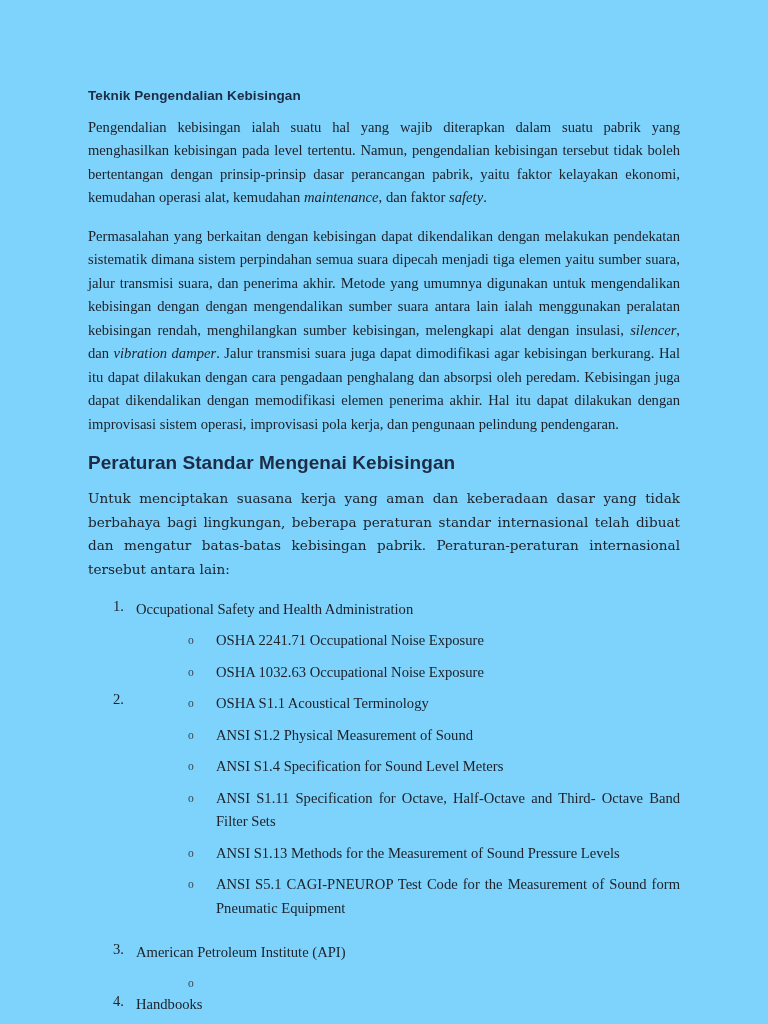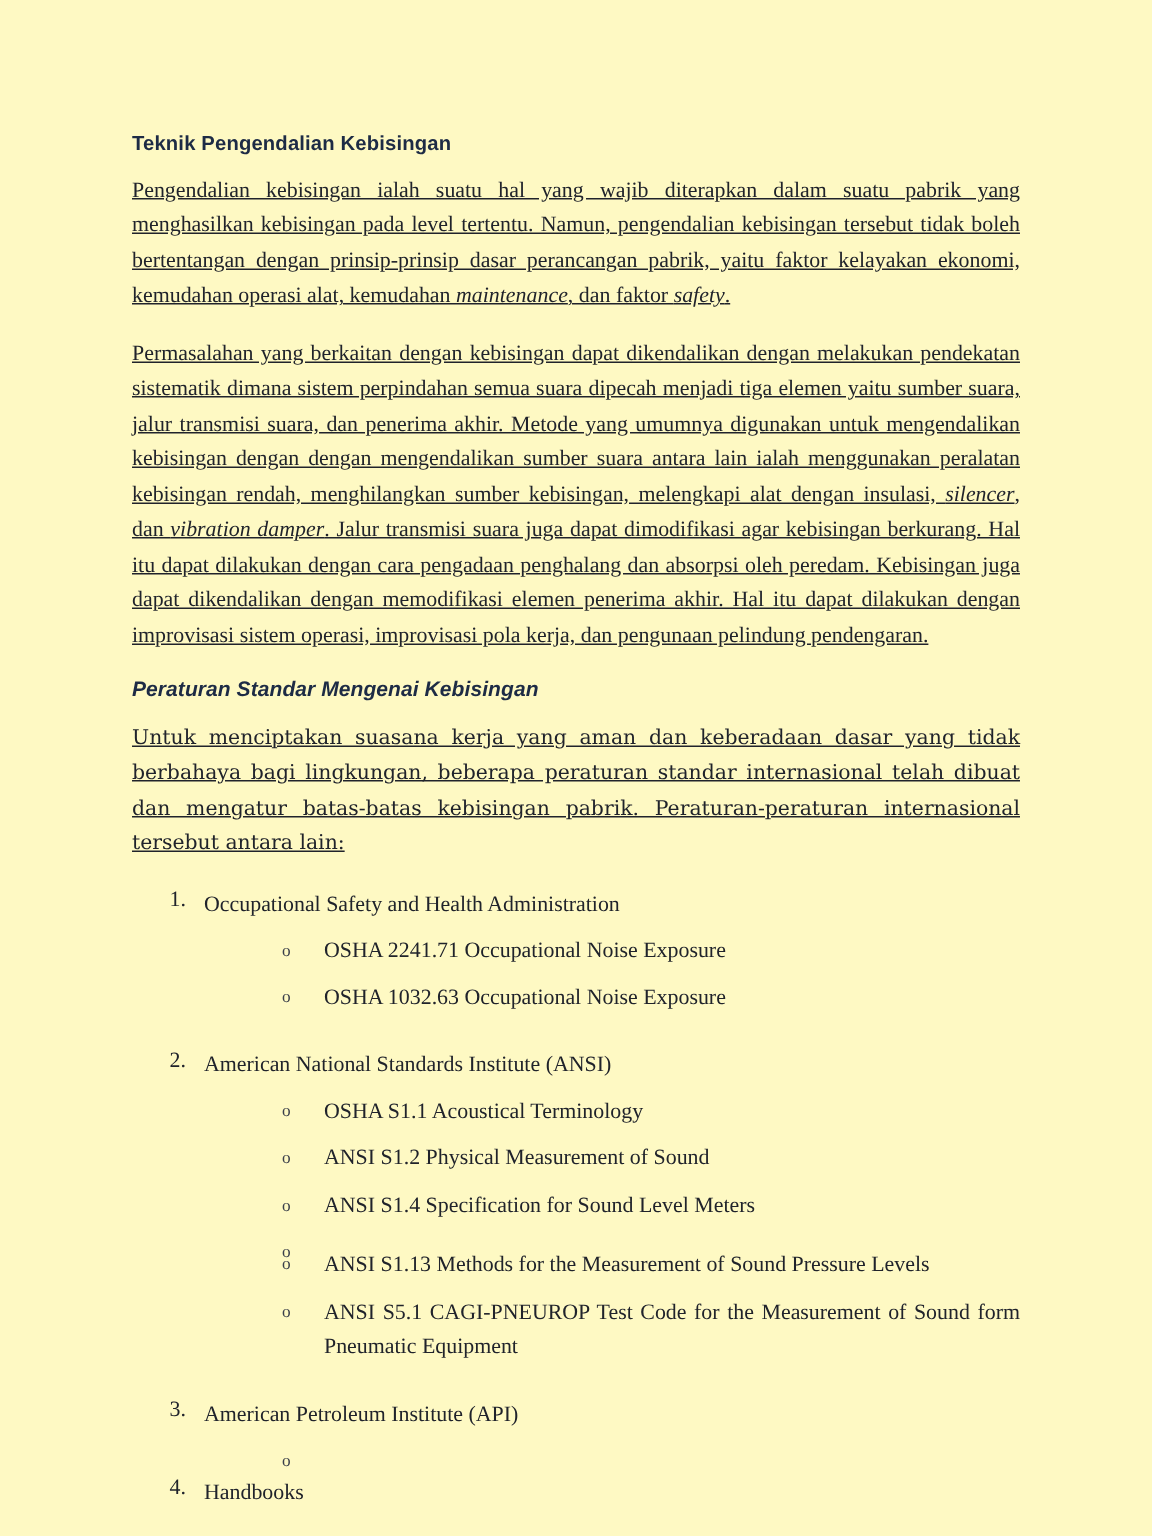--- a/index.html
+++ b/index.html
@@ -15,57 +15,55 @@
     font-family: "Liberation Serif", "DejaVu Serif", serif;
     color: #20232b;
     -webkit-font-smoothing: antialiased;
   }
   .page {
     position: relative;
     width: 768px;
     height: 1024px;
     box-sizing: border-box;
     padding: 88px 88px 0 88px;
-    background: #fef9c3;
+    background: #7dd3fc;
   }
 
   .doc-body {
     width: 592px;
   }
 
   h2.heading-1 {
     font-family: "Liberation Sans", "DejaVu Sans", sans-serif;
     font-size: 13.5px;
     font-weight: bold;
     color: #1d2b45;
     letter-spacing: 0.1px;
     margin: 0 0 11px 0;
     line-height: 1.25;
   }
 
   h2.heading-2 {
     font-family: "Liberation Sans", "DejaVu Sans", sans-serif;
-    font-size: 14px;
+    font-size: 19px;
     font-weight: bold;
     color: #1d2b45;
     letter-spacing: 0.05px;
     margin: 4px 0 12px 0;
     line-height: 1.25;
-    font-style: italic;
   }
 
   p.para {
     font-family: "Liberation Serif", "DejaVu Serif", serif;
     font-size: 14.6px;
     line-height: 23.5px;
     text-align: justify;
     text-justify: inter-word;
     color: #20232b;
     margin: 0 0 15px 0;
-    text-decoration: underline;
   }
 
   p.para.alt {
     font-family: "DejaVu Serif", "Liberation Serif", serif;
     font-size: 13.6px;
     line-height: 23.5px;
     margin-bottom: 11px;
   }
 
   p.para em {
@@ -161,36 +159,36 @@
               <span class="sub-text">OSHA 2241.71 Occupational Noise Exposure</span>
             </li>
             <li class="sub-item">
               <span class="sub-marker">o</span>
               <span class="sub-text">OSHA 1032.63 Occupational Noise Exposure</span>
             </li>
           </ul>
         </li>
         <li class="num-item">
           <span class="num-marker">2.</span>
-          <span class="num-text">American National Standards Institute (ANSI)</span>
           <ul class="sub-list">
             <li class="sub-item">
               <span class="sub-marker">o</span>
               <span class="sub-text">OSHA S1.1 Acoustical Terminology</span>
             </li>
             <li class="sub-item">
               <span class="sub-marker">o</span>
               <span class="sub-text">ANSI S1.2 Physical Measurement of Sound</span>
             </li>
             <li class="sub-item">
               <span class="sub-marker">o</span>
               <span class="sub-text">ANSI S1.4 Specification for Sound Level Meters</span>
             </li>
             <li class="sub-item">
               <span class="sub-marker">o</span>
+              <span class="sub-text">ANSI S1.11 Specification for Octave, Half-Octave and Third- Octave Band Filter Sets</span>
             </li>
             <li class="sub-item">
               <span class="sub-marker">o</span>
               <span class="sub-text">ANSI S1.13 Methods for the Measurement of Sound Pressure Levels</span>
             </li>
             <li class="sub-item">
               <span class="sub-marker">o</span>
               <span class="sub-text">ANSI S5.1 CAGI-PNEUROP Test Code for the Measurement of Sound form Pneumatic Equipment</span>
             </li>
           </ul>

